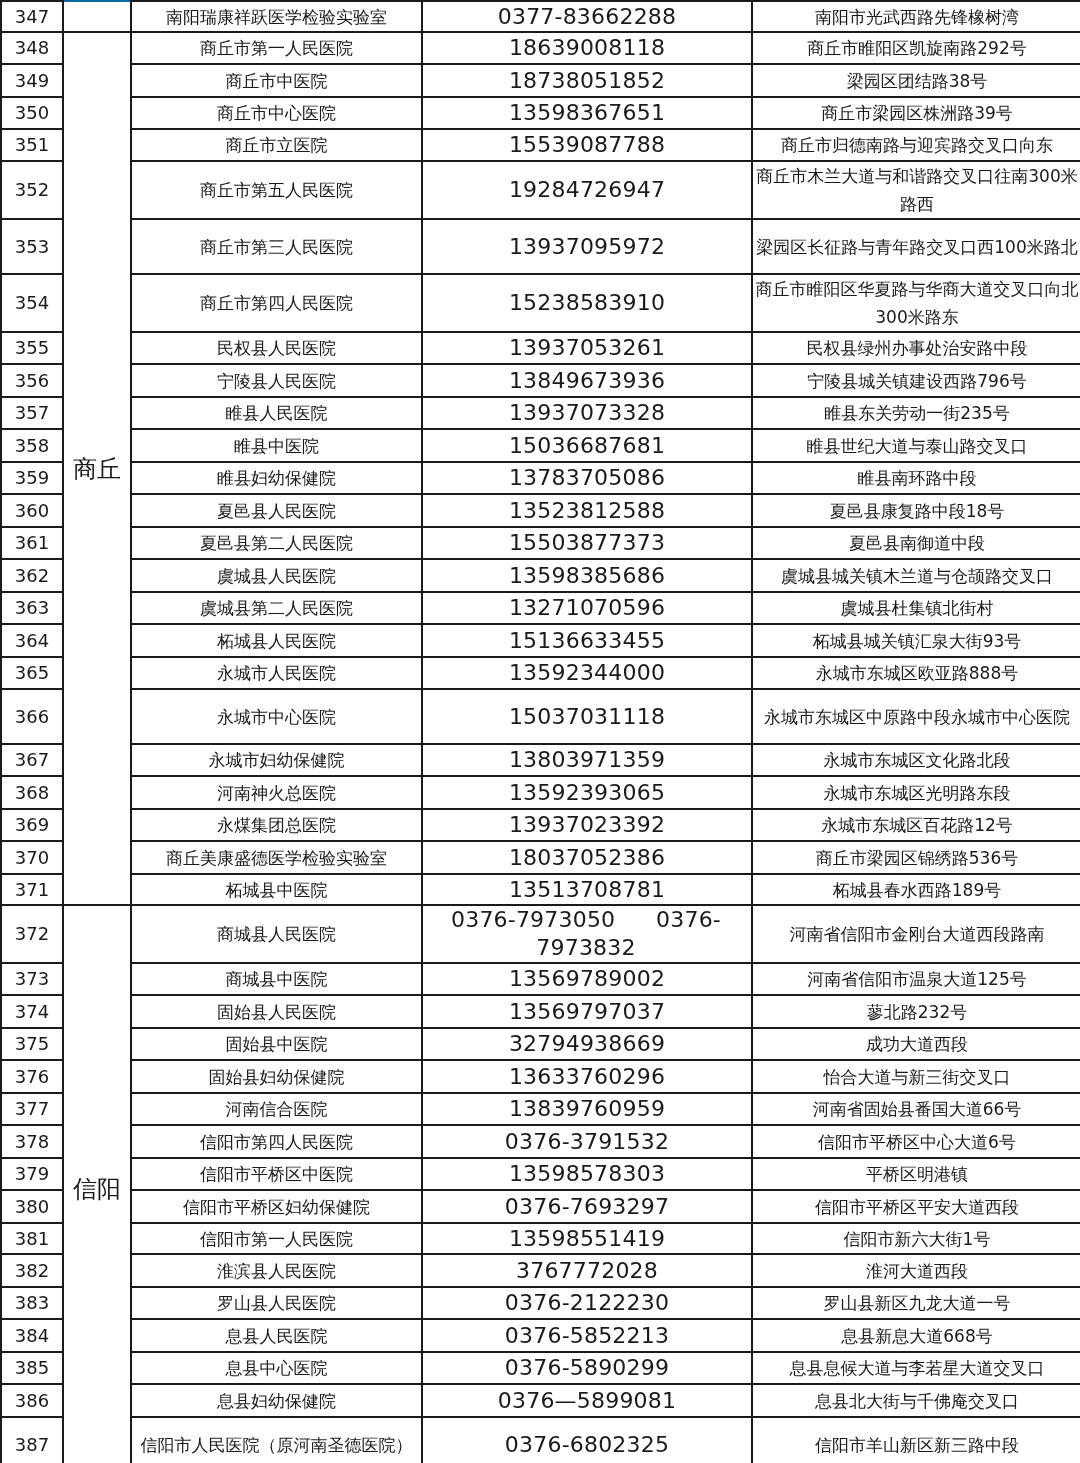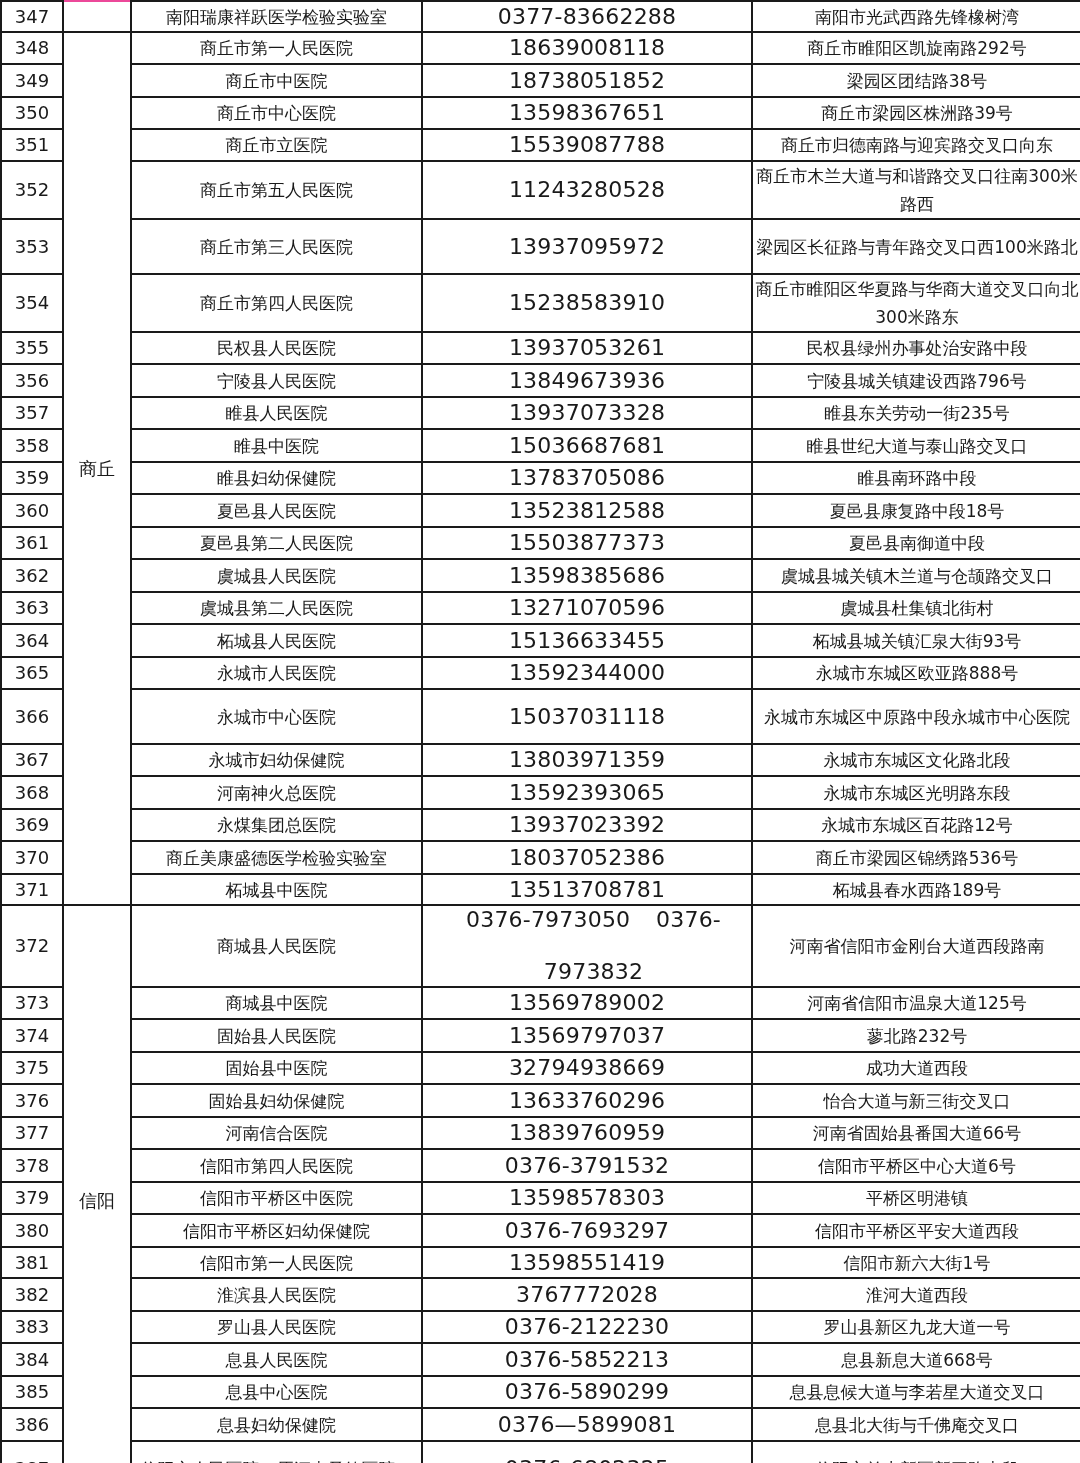--- a/index.html
+++ b/index.html
@@ -2,23 +2,23 @@
 <html><head>
 <meta charset="utf-8">
 <style>
   html, body { margin: 0; padding: 0; background: #ffffff; }
   body { width: 1080px; height: 1463px; overflow: hidden; position: relative;
          font-family: "DejaVu Sans", "Liberation Sans", sans-serif; color: #1a1a1a; }
   table { border-collapse: collapse; table-layout: fixed; width: 1081px; position: absolute; left: 0; top: 0; }
   td { border: 2px solid #1a1a1a; text-align: center; vertical-align: middle; padding: 0 2px;
        font-size: 17px; line-height: 28px; overflow: hidden; word-break: break-all; }
   td.idx { font-size: 18px; border-radius: 9px; }
-  td.region { font-size: 18px; border-top: 2px solid #ec4899; }
+  td.region { font-size: 24px; border-top: 2px solid #0369a1; }
   td.phone { font-size: 22px; letter-spacing: 0.2px; }
-  td.phone-split { text-align: left; padding-left: 43px; padding-right: 30px; }
+  td.phone-split { text-align: left; padding-left: 28px; padding-right: 30px; }
   td.phone-split .p1 { display: inline-block; width: 100%; text-align: justify; text-align-last: justify; }
   col.c1 { width: 62px; } col.c2 { width: 68px; } col.c3 { width: 291px; } col.c4 { width: 330px; } col.c5 { width: 330px; }
 </style>
 </head>
 <body>
 
 <table>
   <colgroup>
       <col class="c1">
       <col class="c2">
@@ -55,21 +55,21 @@
       </tr>
       <tr style="height: 32px;">
         <td class="idx">351</td>
         <td class="name">商丘市立医院</td>
         <td class="phone">15539087788</td>
         <td class="addr">商丘市归德南路与迎宾路交叉口向东</td>
       </tr>
       <tr style="height: 55px;">
         <td class="idx">352</td>
         <td class="name">商丘市第五人民医院</td>
-        <td class="phone">11243280528</td>
+        <td class="phone">19284726947</td>
         <td class="addr">商丘市木兰大道与和谐路交叉口往南300米路西</td>
       </tr>
       <tr style="height: 55px;">
         <td class="idx">353</td>
         <td class="name">商丘市第三人民医院</td>
         <td class="phone">13937095972</td>
         <td class="addr">梁园区长征路与青年路交叉口西100米路北</td>
       </tr>
       <tr style="height: 55px;">
         <td class="idx">354</td>
@@ -176,21 +176,21 @@
       <tr style="height: 31px;">
         <td class="idx">371</td>
         <td class="name">柘城县中医院</td>
         <td class="phone">13513708781</td>
         <td class="addr">柘城县春水西路189号</td>
       </tr>
       <tr style="height: 56px;">
         <td class="idx">372</td>
         <td class="region" rowspan="16">信阳</td>
         <td class="name">商城县人民医院</td>
-        <td class="phone phone-split"><span class="p1"><span>0376-7973050</span> <span>0376-</span></span><div style="text-align: center; margin-top: 24px;">7973832</div></td>
+        <td class="phone phone-split"><span class="p1"><span>0376-7973050</span> <span>0376-</span></span><div style="text-align: center;">7973832</div></td>
         <td class="addr">河南省信阳市金刚台大道西段路南</td>
       </tr>
       <tr style="height: 32px;">
         <td class="idx">373</td>
         <td class="name">商城县中医院</td>
         <td class="phone">13569789002</td>
         <td class="addr">河南省信阳市温泉大道125号</td>
       </tr>
       <tr style="height: 33px;">
         <td class="idx">374</td>

